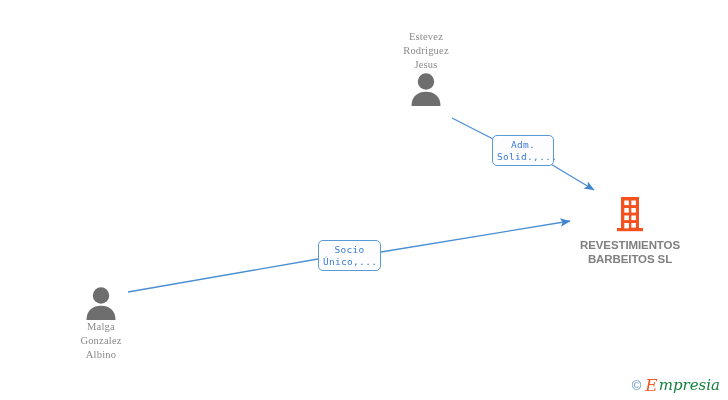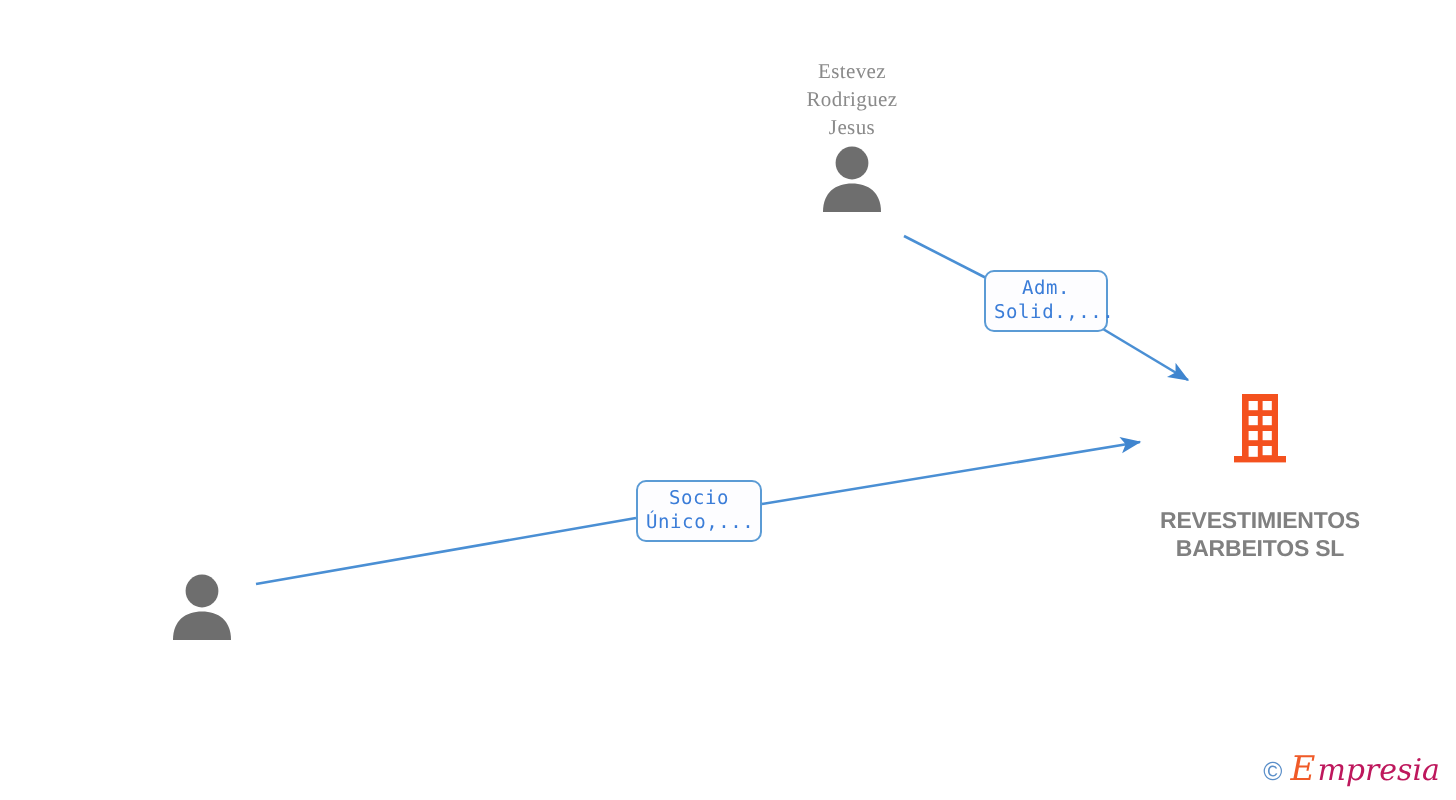--- a/index.html
+++ b/index.html
@@ -59,21 +59,21 @@
     display: block;
   }
   .company-name {
     font-family: "Liberation Sans", sans-serif;
     font-size: 11.5px;
     font-weight: bold;
     line-height: 14px;
     color: #808080;
     letter-spacing: -0.1px;
     white-space: pre-line;
-    margin-top: 20px;
+    margin-top: 4px;
   }
 
   
   .edge-label {
     position: absolute;
     box-sizing: border-box;
     border: 1px solid #5b9bd5;
     border-radius: 5px;
     background: #fdfdff;
     color: #3b7dd8;
@@ -104,21 +104,21 @@
     font-family: "DejaVu Serif", serif;
     font-style: italic;
     font-size: 17px;
     color: #f05a28;
     line-height: 1;
   }
   .wm-rest {
     font-family: "DejaVu Serif", serif;
     font-style: italic;
     font-size: 15px;
-    color: #be185d;
+    color: #15803d;
     line-height: 1;
     margin-left: -3px;
   }
 </style>
 </head>
 <body>
 
 <div id="graph">
 
   <svg id="edges" viewBox="0 0 728 400" width="728" height="400">
@@ -143,20 +143,23 @@
       <circle cx="75" cy="9.5" r="8.2" fill="#6e6e6e"></circle>
       <path d="M60.5,34 C60.5,24.2 66.8,19.8 75,19.8 C83.2,19.8 89.5,24.2 89.5,34 Z" fill="#6e6e6e"></path>
     </svg>
   </div>
 
   <div class="person-node" style="left:26px; top:286px;">
     <svg class="person-icon" viewBox="0 0 150 34">
       <circle cx="75" cy="9.5" r="8.2" fill="#6e6e6e"></circle>
       <path d="M60.5,34 C60.5,24.2 66.8,19.8 75,19.8 C83.2,19.8 89.5,24.2 89.5,34 Z" fill="#6e6e6e"></path>
     </svg>
+    <div class="person-name">Malga
+Gonzalez
+Albino</div>
   </div>
 
   <div class="company-node" style="left:545px; top:194px;">
     <svg class="company-icon" viewBox="0 0 170 40">
 
       <rect x="76" y="3" width="18" height="34" fill="#f4511e"></rect>
 
       <rect x="72" y="34" width="26" height="3.2" fill="#f4511e"></rect>
 
       <rect x="79.3" y="6.5" width="4.6" height="4.6" fill="#ffffff"></rect>

